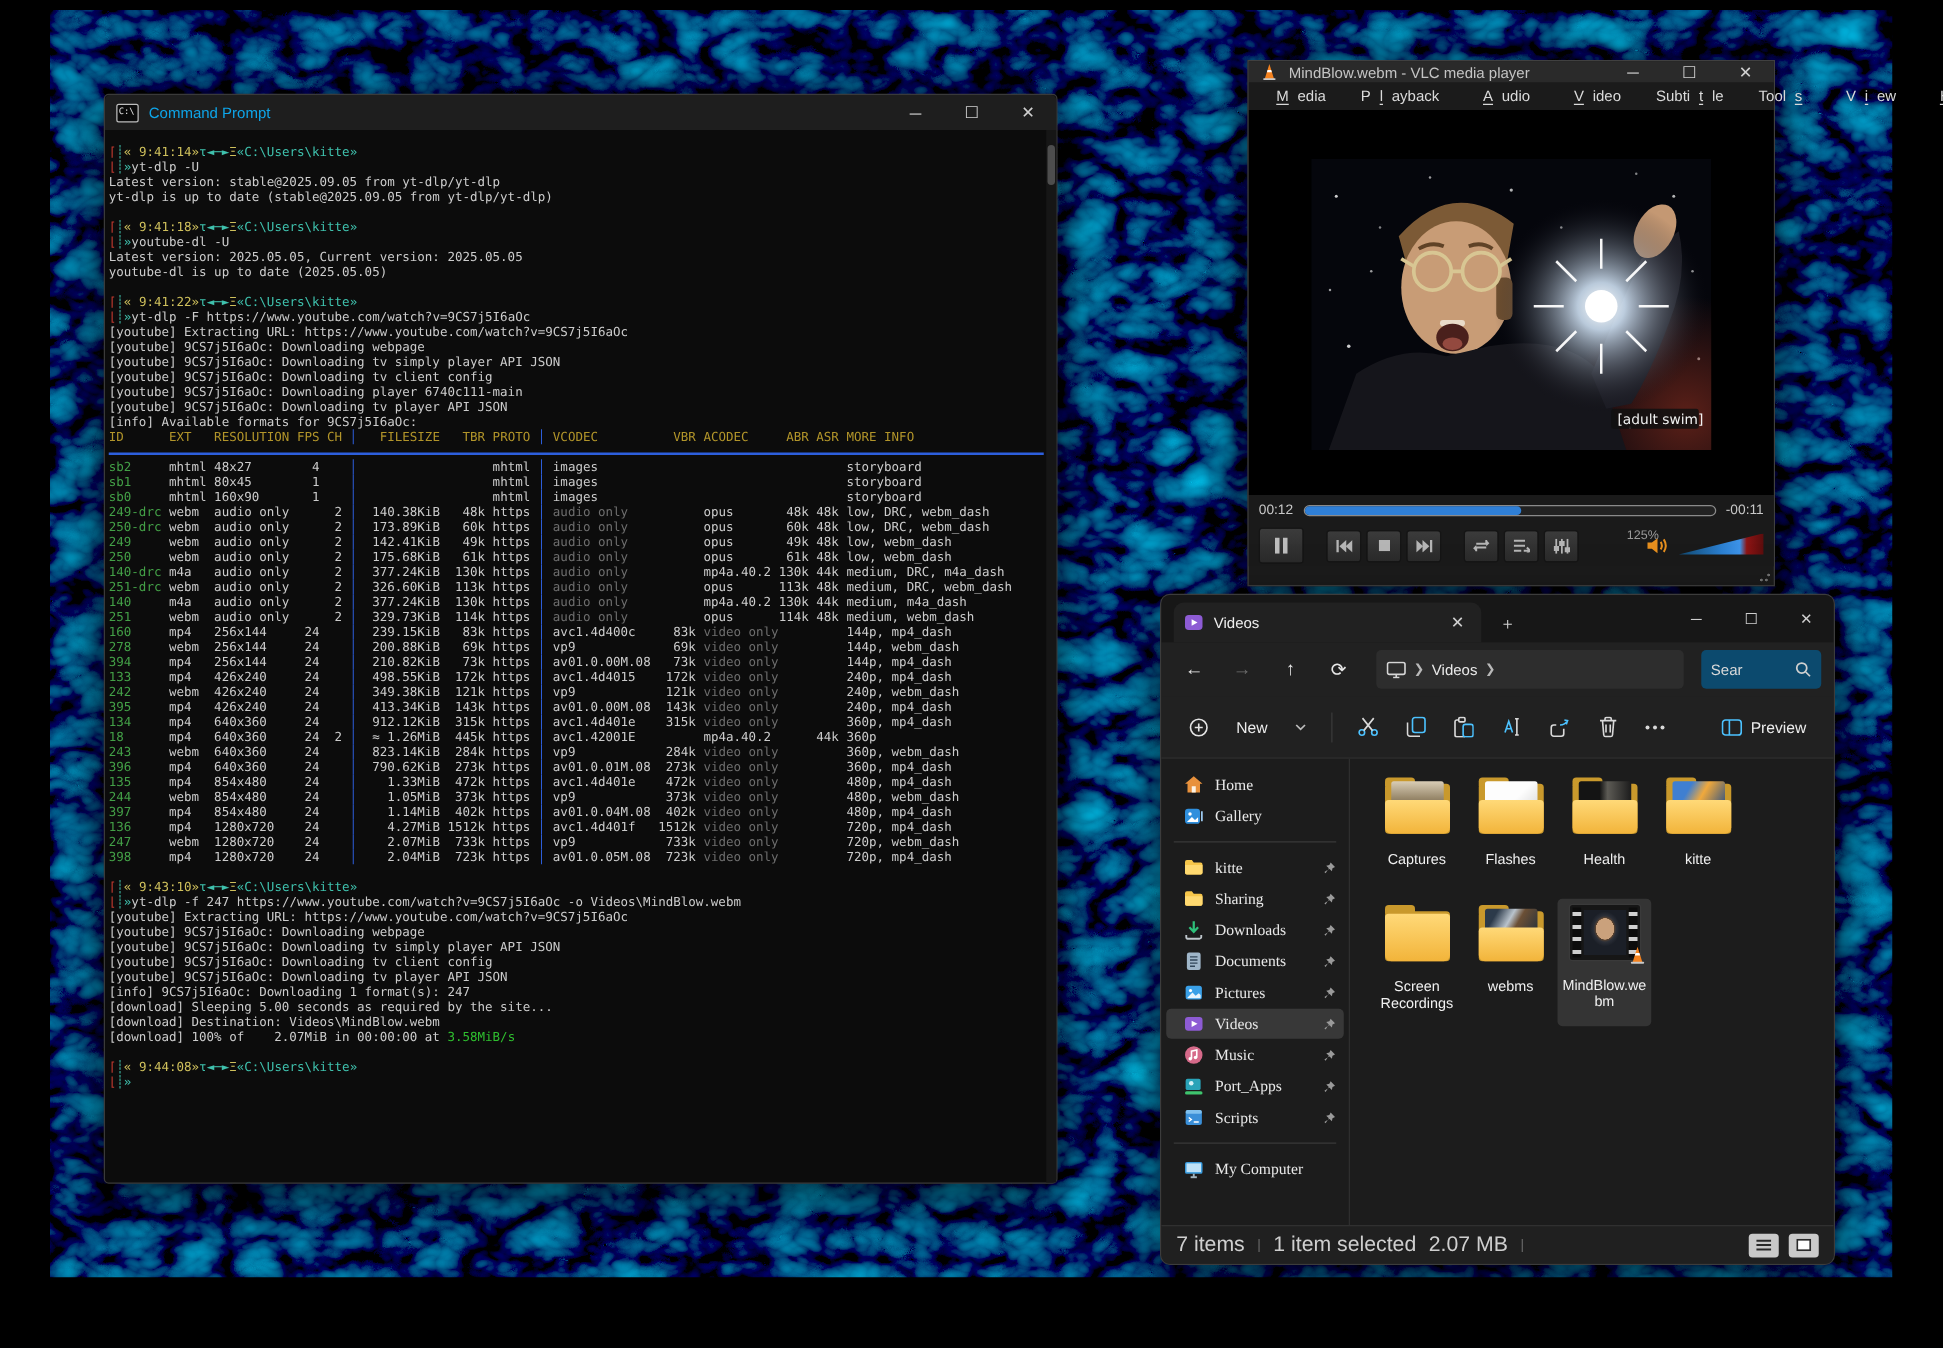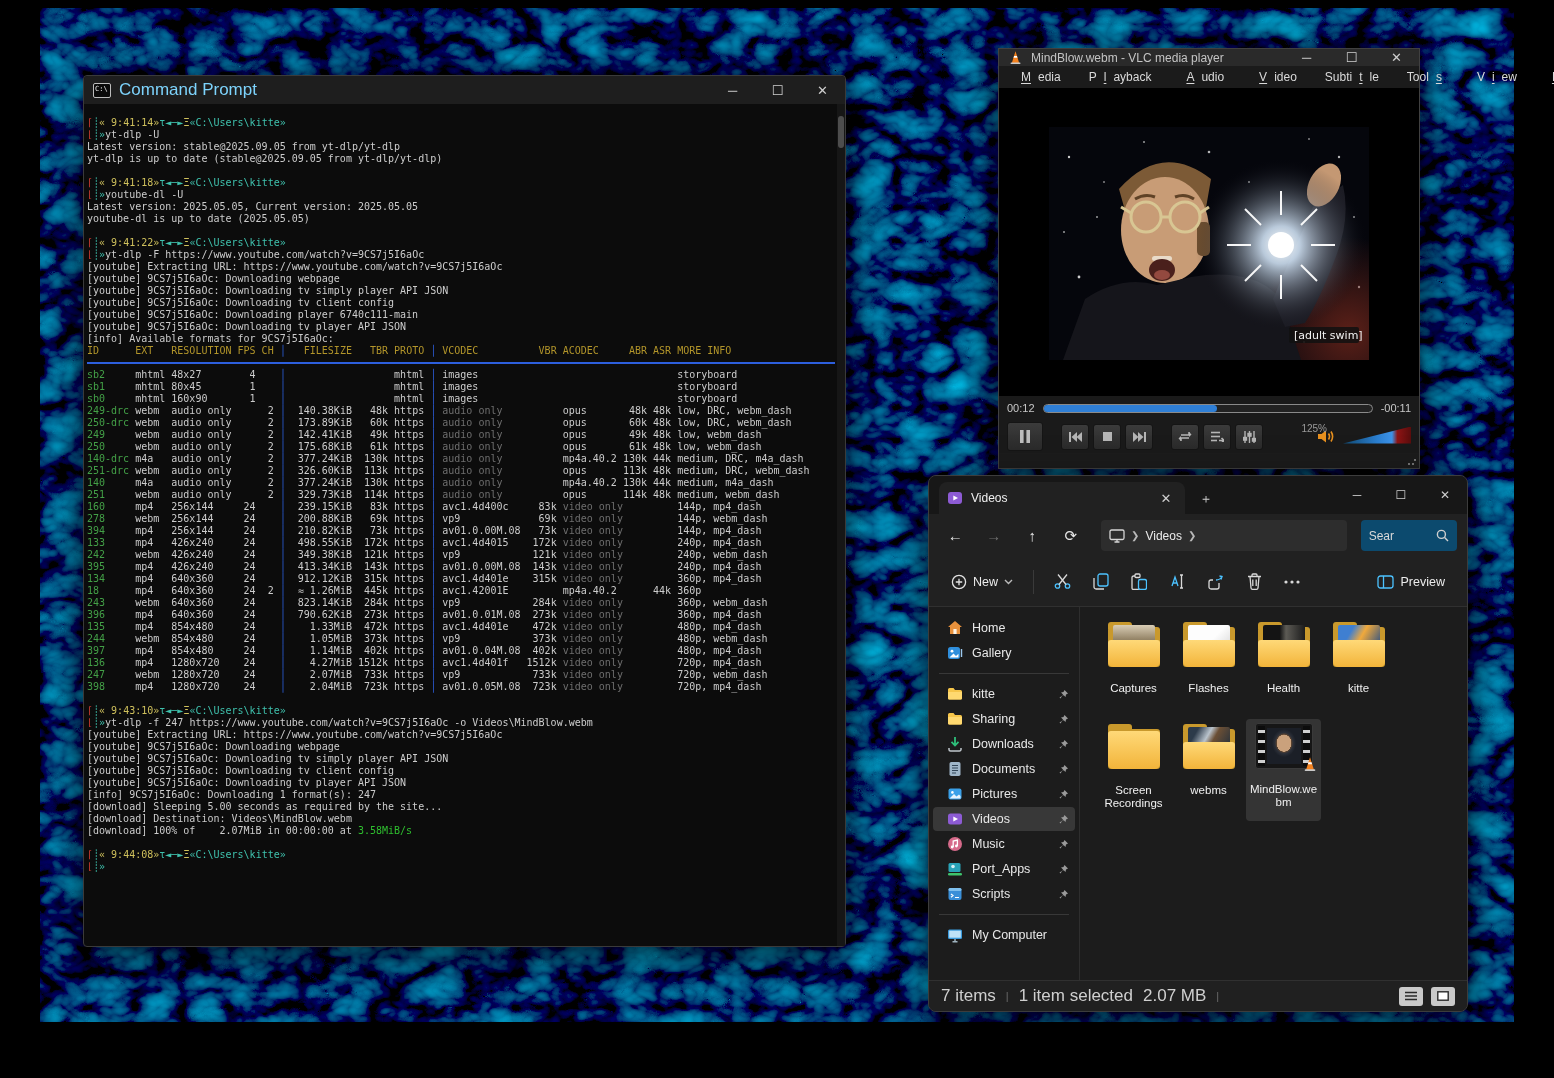--- a/index.html
+++ b/index.html
@@ -7,21 +7,21 @@
   .wall{position:absolute;left:40px;top:8px;right:40px;bottom:56px;overflow:hidden;
     box-shadow:inset 0 0 120px 40px rgba(0,0,0,.85);}
   .wall svg{display:block}
   .window{position:absolute;box-shadow:0 10px 42px rgba(0,0,0,.65);}
 
   
   .cmd{left:83px;top:75px;width:761px;height:870px;background:#0c0c0c;border:1px solid #3a3a3a;border-radius:4px;}
   .cmd-title{height:28px;background:#1e1e1e;display:flex;align-items:center;border-radius:4px 4px 0 0;}
   .cmd-ico{width:15px;height:13px;margin:0 8px 0 9px;background:#0a0a0a;border:1px solid #bdbdbd;border-radius:2px;
     color:#e8e8e8;font-family:"DejaVu Sans Mono",monospace;font-size:7px;line-height:11px;text-align:left;padding-left:1px;}
-  .cmd-title-text{color:#7dd3fc;font-size:17px;flex:1;}
+  .cmd-title-text{color:#0ea5e9;font-size:12px;flex:1;}
   .winbtns{display:flex;height:100%;}
   .winbtn{width:45px;height:100%;display:flex;align-items:center;justify-content:center;color:#cfcfcf;font-size:13px;}
   .cmd-body{position:absolute;left:0;top:28px;right:8px;bottom:0;padding:13px 0 0 3px;overflow:hidden;
     font-family:"DejaVu Sans Mono",monospace;font-size:10px;line-height:12px;color:#cccccc;white-space:pre;}
   .cmd-scroll{position:absolute;top:28px;right:0;bottom:0;width:8px;background:#161616;}
   .cmd-scroll .thumb{position:absolute;top:12px;right:1px;width:6px;height:32px;background:#4d4d4d;border-radius:3px;}
   .tl{height:12px;}
   .c-y{color:#cfc05c}.c-cy{color:#3fc1ad}.c-red{color:#c0392f}.c-g{color:#43a047}
   .c-bg{color:#2fbf2f}.c-gray{color:#6e6e6e}.c-blue{color:#2d5fdd}.c-hdr{color:#b2952a}
   .tsep{height:12px;position:relative}
@@ -66,26 +66,26 @@
   .exp-winbtns .winbtn{width:44px;font-size:12px;}
   .exp-nav{height:43px;background:#212121;display:flex;align-items:center;padding:0 10px;gap:6px;}
   .navico{width:34px;height:30px;display:flex;align-items:center;justify-content:center;color:#e7e7e7;font-size:15px;border-radius:4px;}
   .navico.dim{color:#6f6f6f;}
   .addr{width:240px;height:31px;background:#2d2d2d;border-radius:4px;display:flex;align-items:center;padding:0 8px;gap:6px;margin-left:8px;}
   .addr .crumb{color:#eaeaea;font-size:12px;}
   .chev{color:#b9b9b9;font-size:10px;}
   .searchbox{width:84px;height:31px;background:#0c4a6e;border-radius:4px;margin-left:8px;display:flex;align-items:center;padding:0 8px;gap:8px;}
   .searchbox .sv{color:#d9d9d9;font-size:12px;flex:1;}
   .exp-toolbar{height:49px;background:#212121;display:flex;align-items:center;padding:0 14px;gap:6px;border-bottom:1px solid #303030;}
-  .tbtn{height:32px;display:flex;align-items:center;justify-content:center;gap:6px;border-radius:4px;padding:0 8px;}
+  .tbtn{height:32px;display:flex;align-items:center;justify-content:center;gap:22px;border-radius:4px;padding:0 8px;}
   .tbtn .lbl{color:#ececec;font-size:12.5px;}
   .tb-divider{width:1px;height:24px;background:#3a3a3a;margin:0 6px;}
   .preview{margin-left:auto;display:flex;align-items:center;gap:7px;}
   .exp-content{position:absolute;top:131px;bottom:30px;left:0;right:0;display:flex;background:#1c1c1c;}
-  .sidebar{width:150px;padding-top:8px;overflow:hidden;border-right:1px solid #2e2e2e;}
+  .sidebar{width:150px;padding-top:8px;overflow:hidden;border-right:1px solid #2e2e2e;font-family:Liberation Serif, serif;}
   .side-item{height:24px;display:flex;align-items:center;gap:9px;padding:0 6px 0 14px;margin:1px 4px;border-radius:4px;}
   .side-item .s-lbl{color:#e8e8e8;font-size:12.5px;flex:1;white-space:nowrap;}
   .side-item.sel{background:#383838;}
   .side-div{height:1px;background:#383838;margin:8px 10px;}
   .files{flex:1;padding:10px 0 0 16px;display:flex;flex-wrap:wrap;align-content:flex-start;}
   .fcell{width:75px;height:98px;display:flex;flex-direction:column;align-items:center;border-radius:4px;padding-top:4px;}
   .fcell.sel{background:rgba(140,140,140,.22);}
   .flabel{color:#f0f0f0;font-size:11.5px;text-align:center;line-height:13px;margin-top:14px;word-break:break-word;width:72px;}
   
   .fold{position:relative;width:58px;height:47px;}

